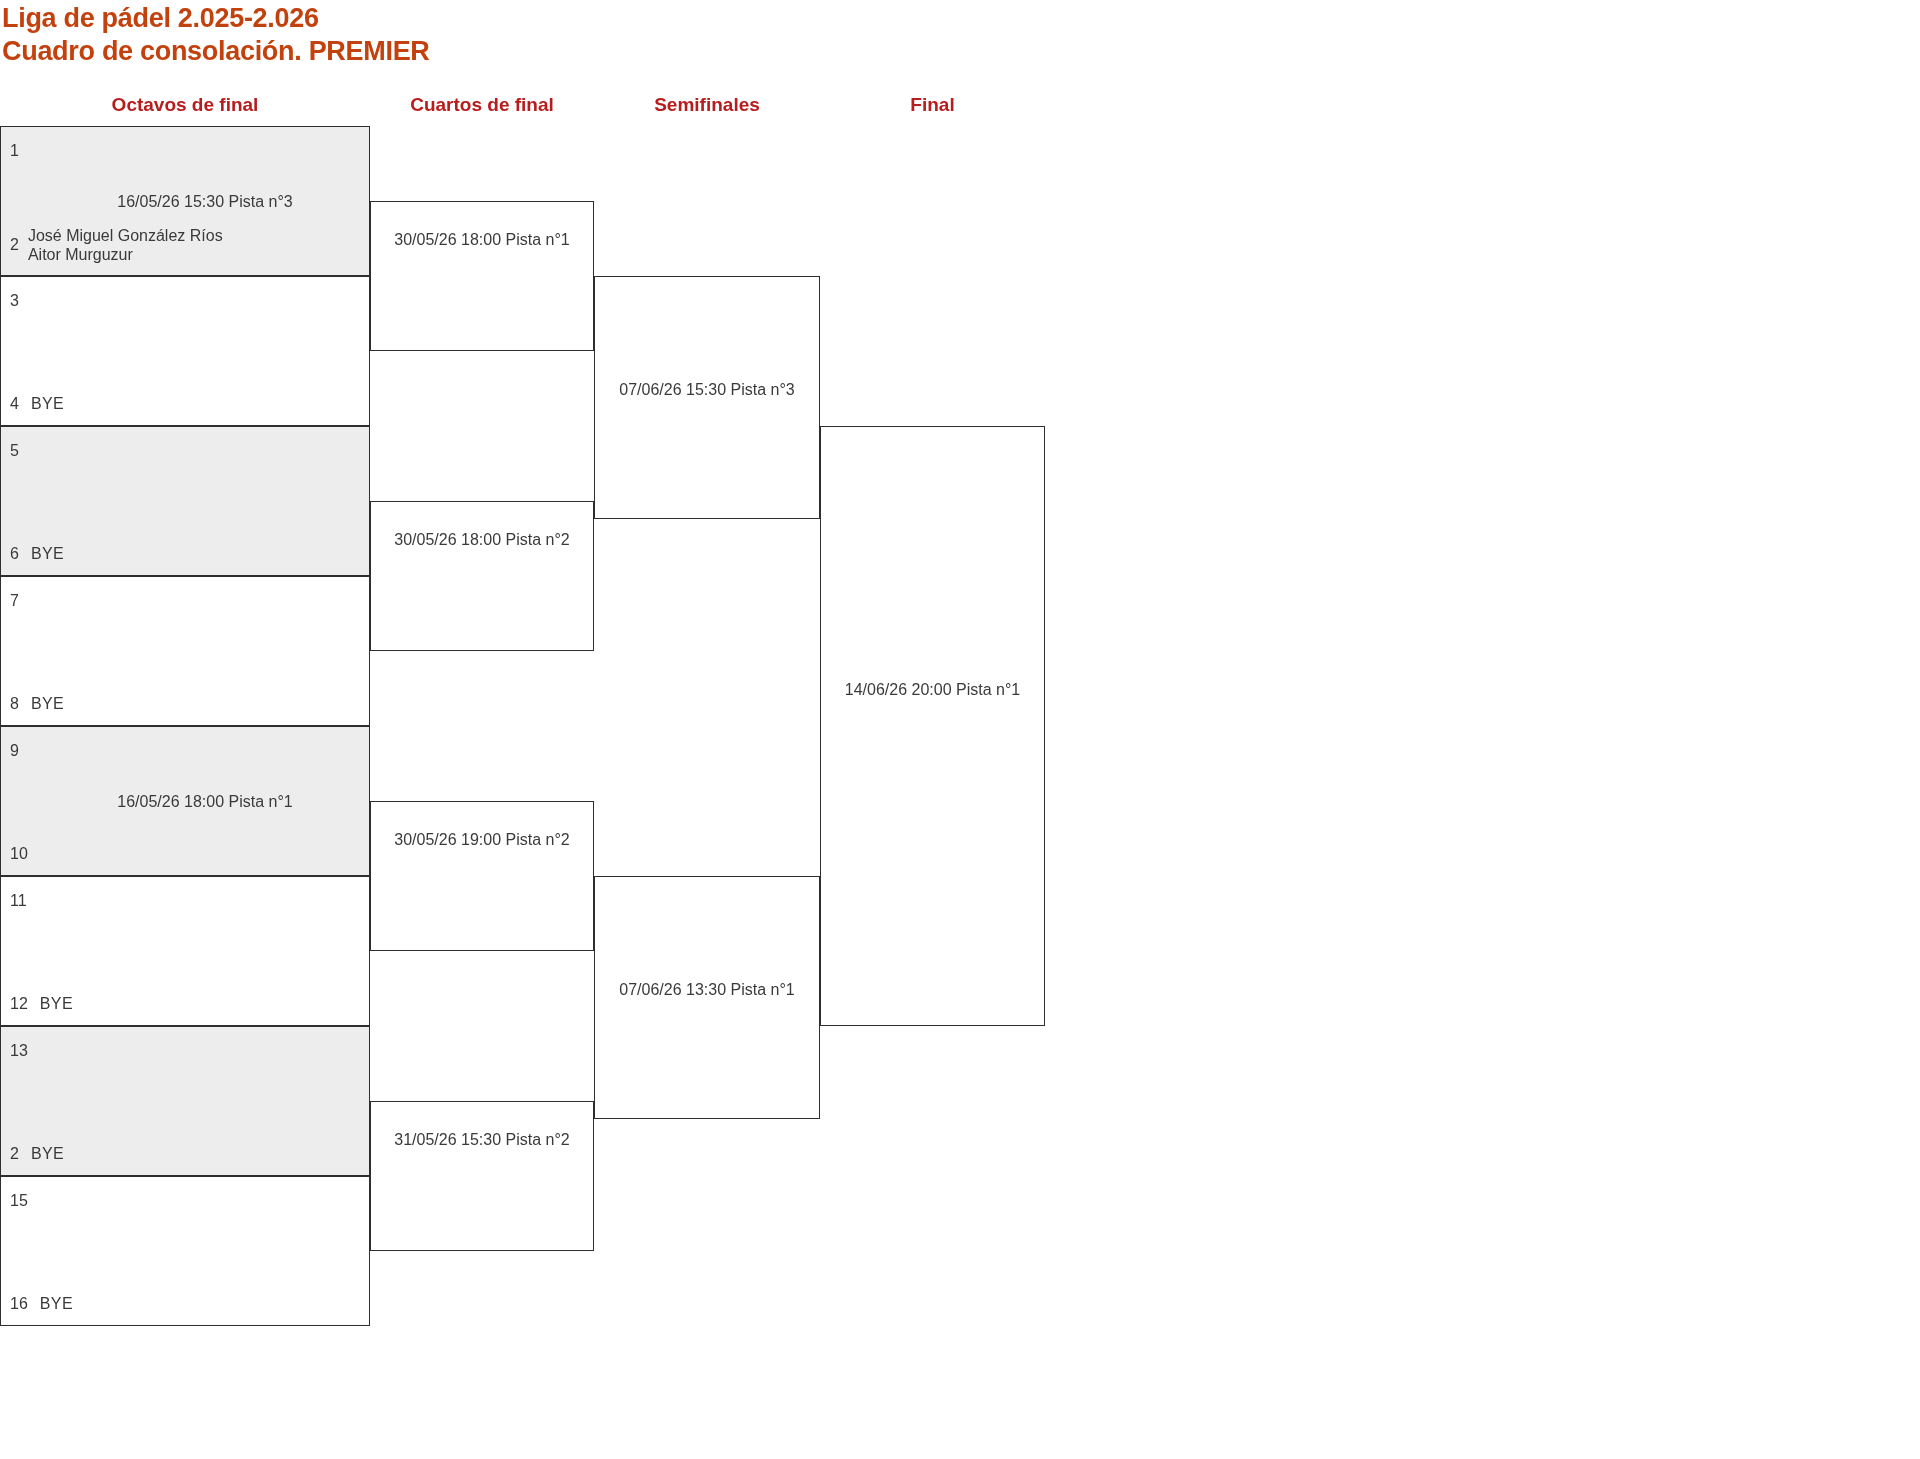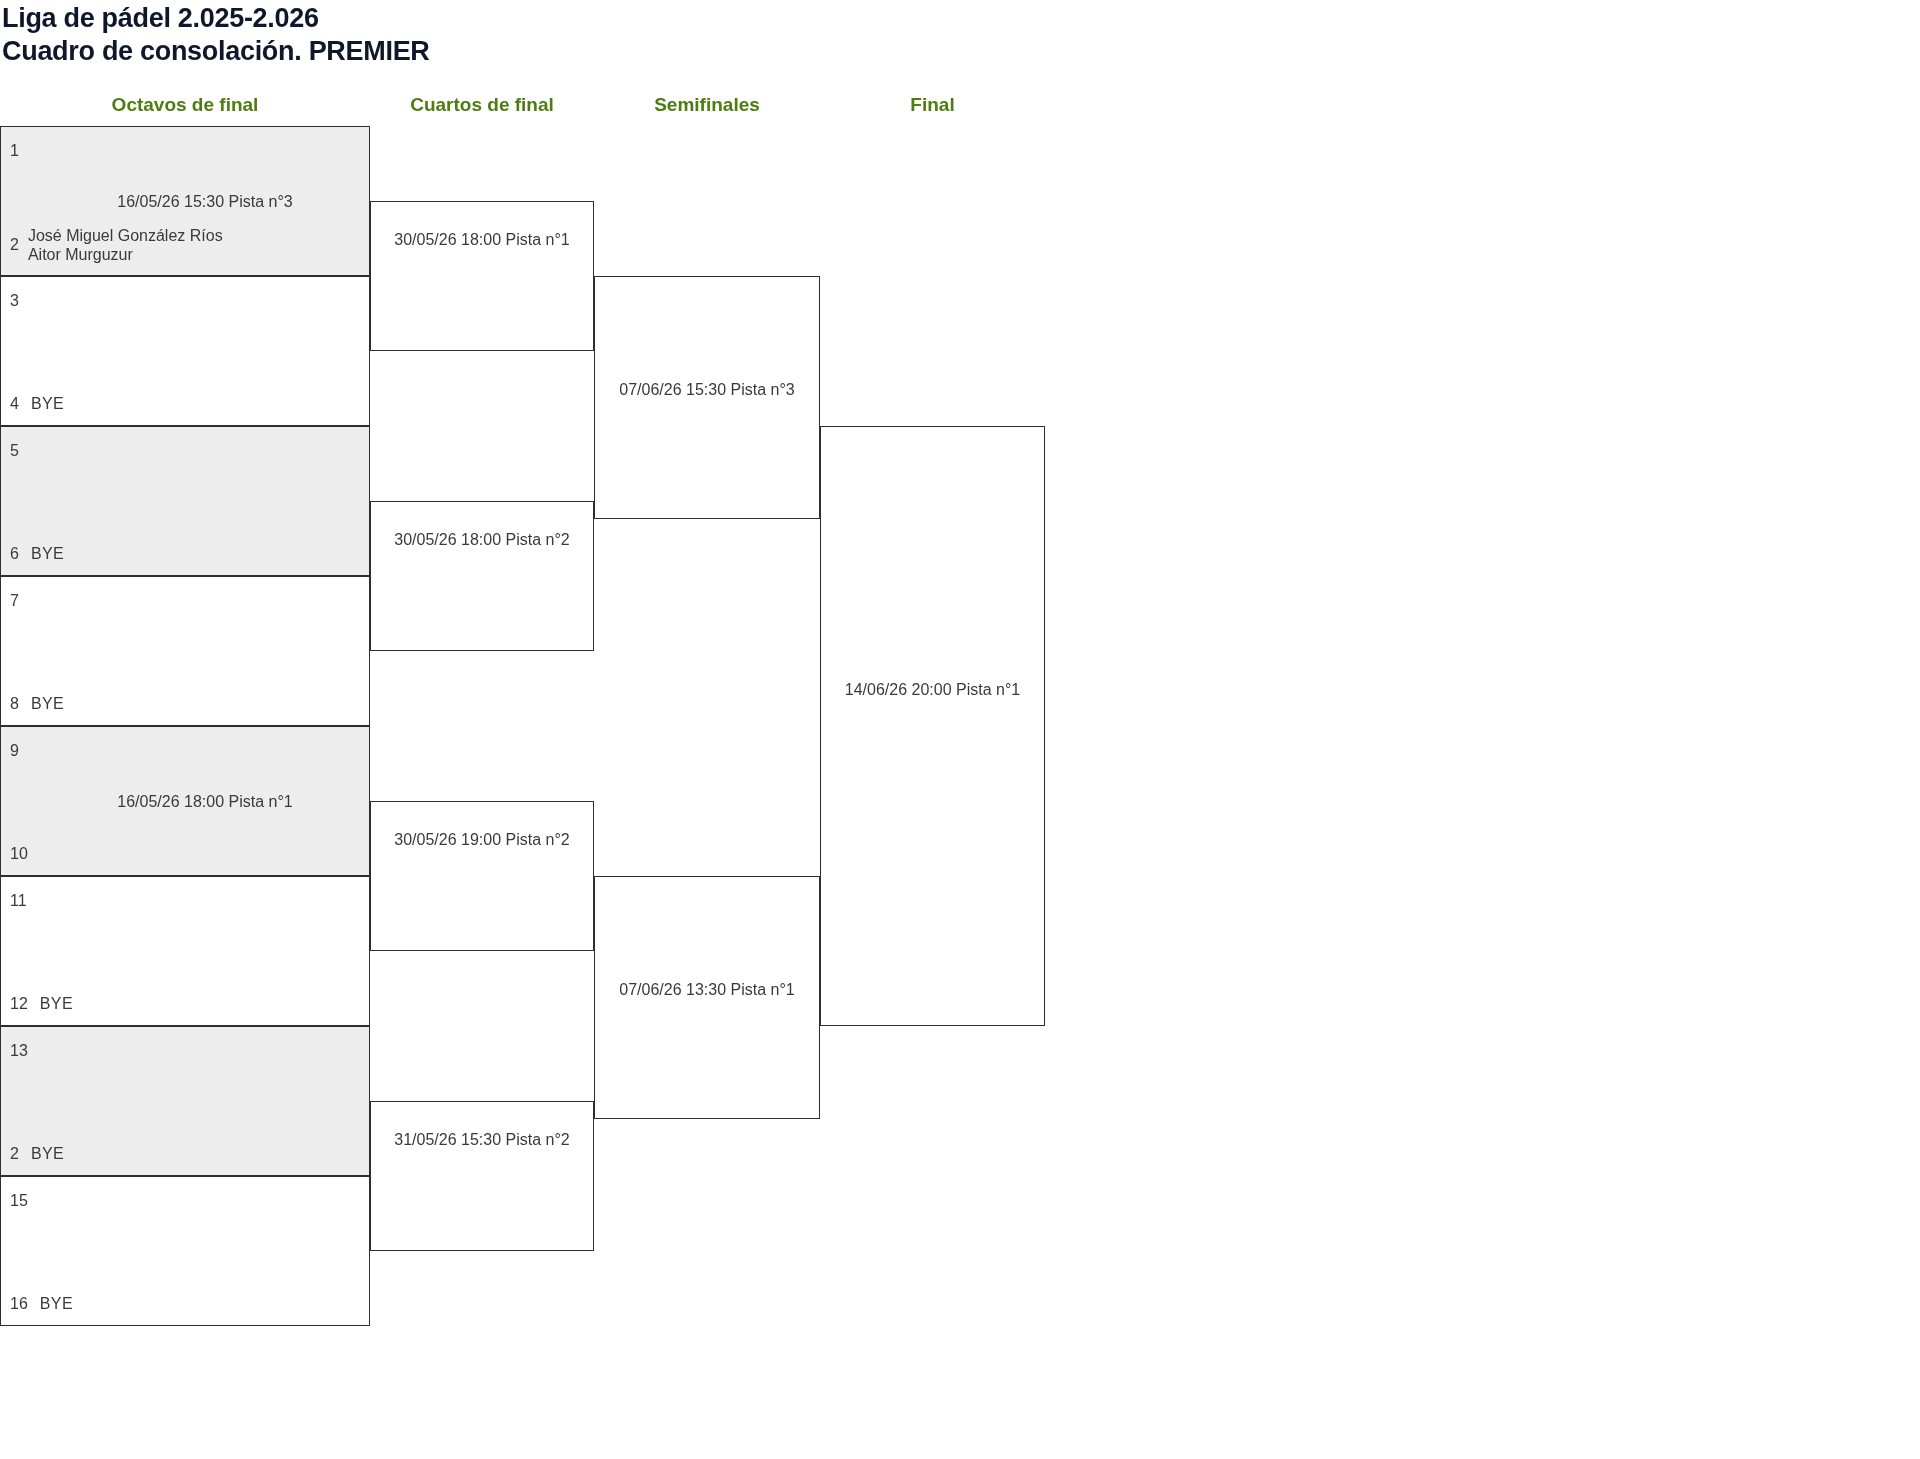--- a/index.html
+++ b/index.html
@@ -1,23 +1,23 @@
 <!DOCTYPE html>
 <html><head>
 <meta charset="utf-8">
 <style>
   html,body{margin:0;padding:0;background:#ffffff;}
   .canvas{position:relative;width:1920px;height:1459px;background:#ffffff;overflow:hidden;
           font-family:"Liberation Sans",sans-serif;color:#3a3a3a;}
-  .title{position:absolute;left:2px;font-size:27px;font-weight:700;color:#0f172a;
+  .title{position:absolute;left:2px;font-size:27px;font-weight:700;color:#c2410c;
          letter-spacing:-0.3px;white-space:nowrap;}
   .title.l1{top:3px;}
   .title.l2{top:36px;}
   .col-header{position:absolute;top:94px;height:24px;text-align:center;font-size:19px;
-              font-weight:700;color:#4d7c0f;}
+              font-weight:700;color:#b91c1c;}
   .box{position:absolute;border:1px solid #2e2e2e;box-sizing:border-box;background:transparent;}
   .box.shaded{background:#ededed;}
   .r16{left:0;width:370px;height:150px;}
   .qf{left:370px;width:224px;height:150px;}
   .sf{left:594px;width:226px;height:243px;}
   .f{left:820px;width:225px;height:600px;padding-left:14px;}
   .seed-top{position:absolute;left:9px;top:14px;display:flex;align-items:center;}
   .seed-bottom{position:absolute;left:9px;bottom:11px;display:flex;align-items:center;}
   .num{font-size:16px;line-height:20px;}
   .bye{margin-left:12px;font-size:16px;letter-spacing:0.4px;}

